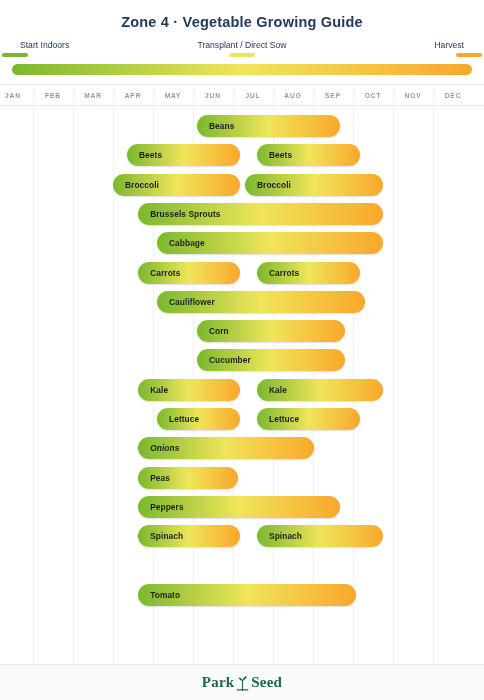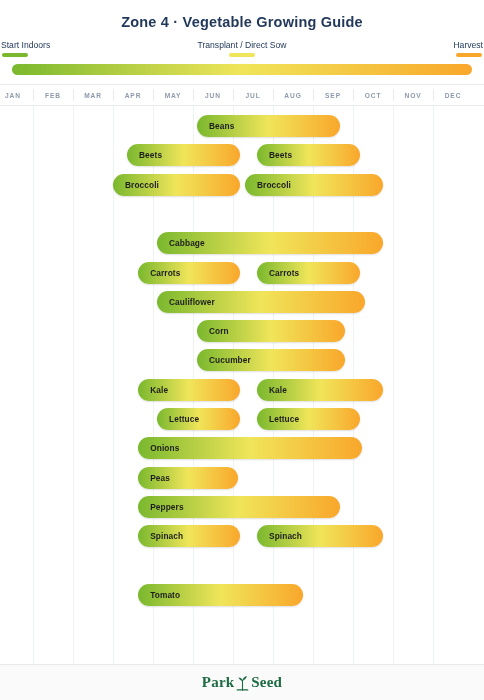--- a/index.html
+++ b/index.html
@@ -39,21 +39,21 @@
     font-weight: bold;
     color: #23395b;
     letter-spacing: 0.2px;
     white-space: nowrap;
   }
 
   
   .legend {
     position: relative;
     height: 46px;
-    padding: 0 1px;
+    padding: 0 20px;
   }
   .legend-labels {
     position: relative;
     height: 20px;
   }
   .legend-label {
     position: absolute;
     top: 2px;
     font-size: 8.6px;
     color: #23395b;
@@ -243,20 +243,25 @@
         </div>
       </div>
       <div class="row" style="top: 67.6px;">
         <div class="bar" style="left: 113px; width: 127.2px; background: linear-gradient(to right, rgb(122, 184, 46) 0%, rgb(240, 229, 90) 50%, rgb(249, 167, 43) 100%);">
           <span class="bar-label">Broccoli</span>
         </div>
         <div class="bar" style="left: 245px; width: 138px; background: linear-gradient(to right, rgb(122, 184, 46) 0%, rgb(240, 229, 90) 50%, rgb(249, 167, 43) 100%);">
           <span class="bar-label">Broccoli</span>
         </div>
       </div>
+      <div class="row" style="top: 96.9px;">
+        <div class="bar" style="left: 138.2px; width: 244.8px; background: linear-gradient(to right, rgb(122, 184, 46) 0%, rgb(240, 229, 90) 50%, rgb(249, 167, 43) 100%);">
+          <span class="bar-label">Brussels Sprouts</span>
+        </div>
+      </div>
       <div class="row" style="top: 126.2px;">
         <div class="bar" style="left: 157px; width: 226px; background: linear-gradient(to right, rgb(122, 184, 46) 0%, rgb(240, 229, 90) 50%, rgb(249, 167, 43) 100%);">
           <span class="bar-label">Cabbage</span>
         </div>
       </div>
       <div class="row" style="top: 155.5px;">
         <div class="bar" style="left: 138.2px; width: 102px; background: linear-gradient(to right, rgb(122, 184, 46) 0%, rgb(240, 229, 90) 50%, rgb(249, 167, 43) 100%);">
           <span class="bar-label">Carrots</span>
         </div>
         <div class="bar" style="left: 257px; width: 103.2px; background: linear-gradient(to right, rgb(122, 184, 46) 0%, rgb(240, 229, 90) 50%, rgb(249, 167, 43) 100%);">
@@ -288,21 +293,21 @@
       </div>
       <div class="row" style="top: 302px;">
         <div class="bar" style="left: 157px; width: 83.2px; background: linear-gradient(to right, rgb(122, 184, 46) 0%, rgb(240, 229, 90) 50%, rgb(249, 167, 43) 100%);">
           <span class="bar-label">Lettuce</span>
         </div>
         <div class="bar" style="left: 257px; width: 103.2px; background: linear-gradient(to right, rgb(122, 184, 46) 0%, rgb(240, 229, 90) 50%, rgb(249, 167, 43) 100%);">
           <span class="bar-label">Lettuce</span>
         </div>
       </div>
       <div class="row" style="top: 331.3px;">
-        <div class="bar" style="left: 138.2px; width: 224px; background: linear-gradient(to right, rgb(122, 184, 46) 0%, rgb(240, 229, 90) 50%, rgb(249, 167, 43) 100%);">
+        <div class="bar" style="left: 138.2px; width: 176px; background: linear-gradient(to right, rgb(122, 184, 46) 0%, rgb(240, 229, 90) 50%, rgb(249, 167, 43) 100%); font-style: italic;">
           <span class="bar-label">Onions</span>
         </div>
       </div>
       <div class="row" style="top: 360.6px;">
         <div class="bar" style="left: 138.2px; width: 100px; background: linear-gradient(to right, rgb(122, 184, 46) 0%, rgb(240, 229, 90) 50%, rgb(249, 167, 43) 100%);">
           <span class="bar-label">Peas</span>
         </div>
       </div>
       <div class="row" style="top: 389.9px; padding-left: 8px;">
         <div class="bar" style="left: 138.2px; width: 202px; background: linear-gradient(to right, rgb(122, 184, 46) 0%, rgb(240, 229, 90) 50%, rgb(249, 167, 43) 100%);">
@@ -311,21 +316,21 @@
       </div>
       <div class="row" style="top: 419.2px;">
         <div class="bar" style="left: 138.2px; width: 102px; background: linear-gradient(to right, rgb(122, 184, 46) 0%, rgb(240, 229, 90) 50%, rgb(249, 167, 43) 100%);">
           <span class="bar-label">Spinach</span>
         </div>
         <div class="bar" style="left: 257px; width: 126px; background: linear-gradient(to right, rgb(122, 184, 46) 0%, rgb(240, 229, 90) 50%, rgb(249, 167, 43) 100%);">
           <span class="bar-label">Spinach</span>
         </div>
       </div>
       <div class="row" style="top: 477.8px;">
-        <div class="bar" style="left: 138.2px; width: 165px; background: linear-gradient(to right, rgb(122, 184, 46) 0%, rgb(240, 229, 90) 50%, rgb(249, 167, 43) 100%);">
+        <div class="bar" style="left: 138.2px; width: 218px; background: linear-gradient(to right, rgb(122, 184, 46) 0%, rgb(240, 229, 90) 50%, rgb(249, 167, 43) 100%);">
           <span class="bar-label">Tomato</span>
         </div>
       </div>
     </div>
 
   <div class="footer">
     <div class="logo" style="color: rgb(29, 107, 66);">
       <span>Park</span>
       <svg class="logo-mark" width="13" height="17" viewBox="0 0 13 17" aria-hidden="true">
         <path d="M6.5 16.2 V6.2" stroke="#1d6b42" stroke-width="1.1" fill="none" stroke-linecap="round"></path>

